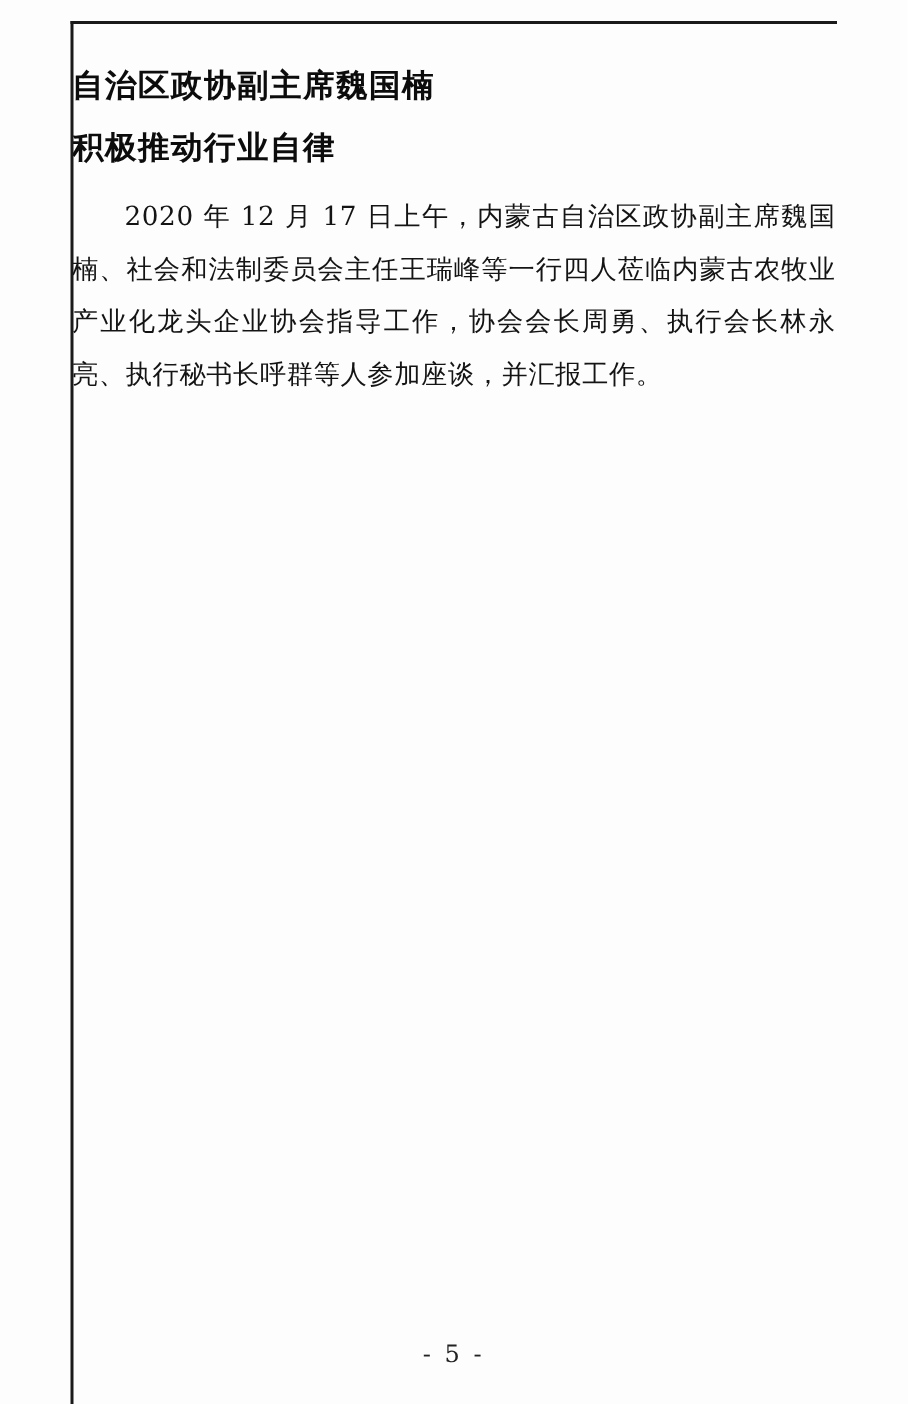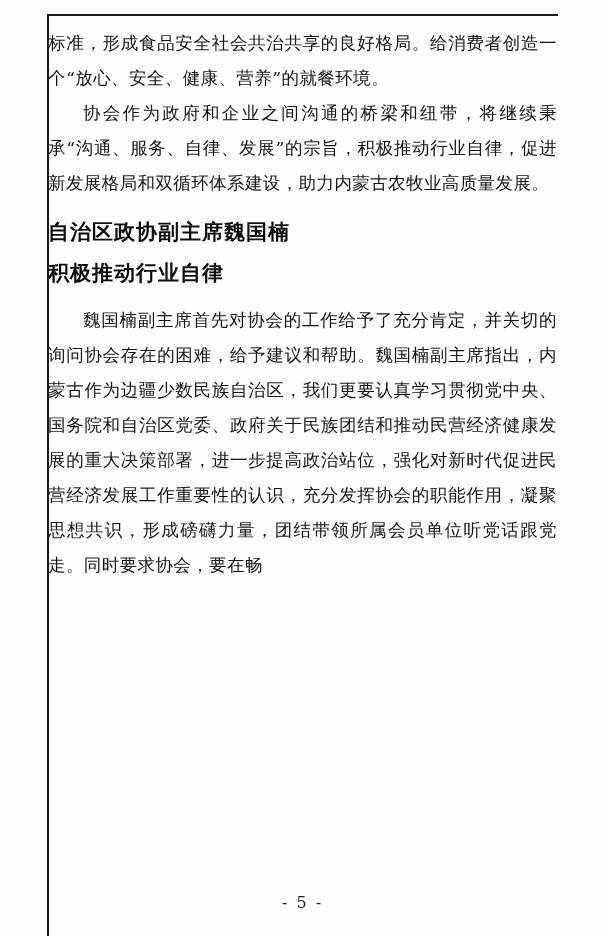--- a/index.html
+++ b/index.html
@@ -89,31 +89,27 @@
   }
 </style>
 </head>
 <body>
 
 <div class="page">
 
   <div class="rule-top"></div>
   <div class="rule-left"></div>
 
-  <div class="body-text">
-    <p class="para noindent">标准，形成食品安全社会共治共享的良好格局。给消费者创造一个“放心、安全、健康、营养”的就餐环境。</p>
-    <p class="para">协会作为政府和企业之间沟通的桥梁和纽带，将继续秉承“沟通、服务、自律、发展”的宗旨，积极推动行业自律，促进新发展格局和双循环体系建设，助力内蒙古农牧业高质量发展。</p>
-  </div>
 
 
   <div class="doc-title">
     <span class="line1">自治区政协副主席魏国楠</span>
     <span class="line2">积极推动行业自律</span>
   </div>
 
   <div class="spacer-sm"></div>
 
   <div class="body-text">
-    <p class="para">魏国楠副主席首先对协会的工作给予了充分肯定，并关切的询问协会存在的困难，给予建议和帮助。魏国楠副主席指出，内蒙古作为边疆少数民族自治区，我们更要认真学习贯彻党中央、国务院和自治区党委、政府关于民族团结和推动民营经济健康发展的重大决策部署，进一步提高政治站位，强化对新时代促进民营经济发展工作重要性的认识，充分发挥协会的职能作用，凝聚思想共识，形成磅礴力量，团结带领所属会员单位听党话跟党走。同时要求协会，要在畅</p>
+    <p class="para">2020 年 12 月 17 日上午，内蒙古自治区政协副主席魏国楠、社会和法制委员会主任王瑞峰等一行四人莅临内蒙古农牧业产业化龙头企业协会指导工作，协会会长周勇、执行会长林永亮、执行秘书长呼群等人参加座谈，并汇报工作。</p>
   </div>
 
   <div class="page-number">- 5 -</div>
 </div>
 
 </body></html>

